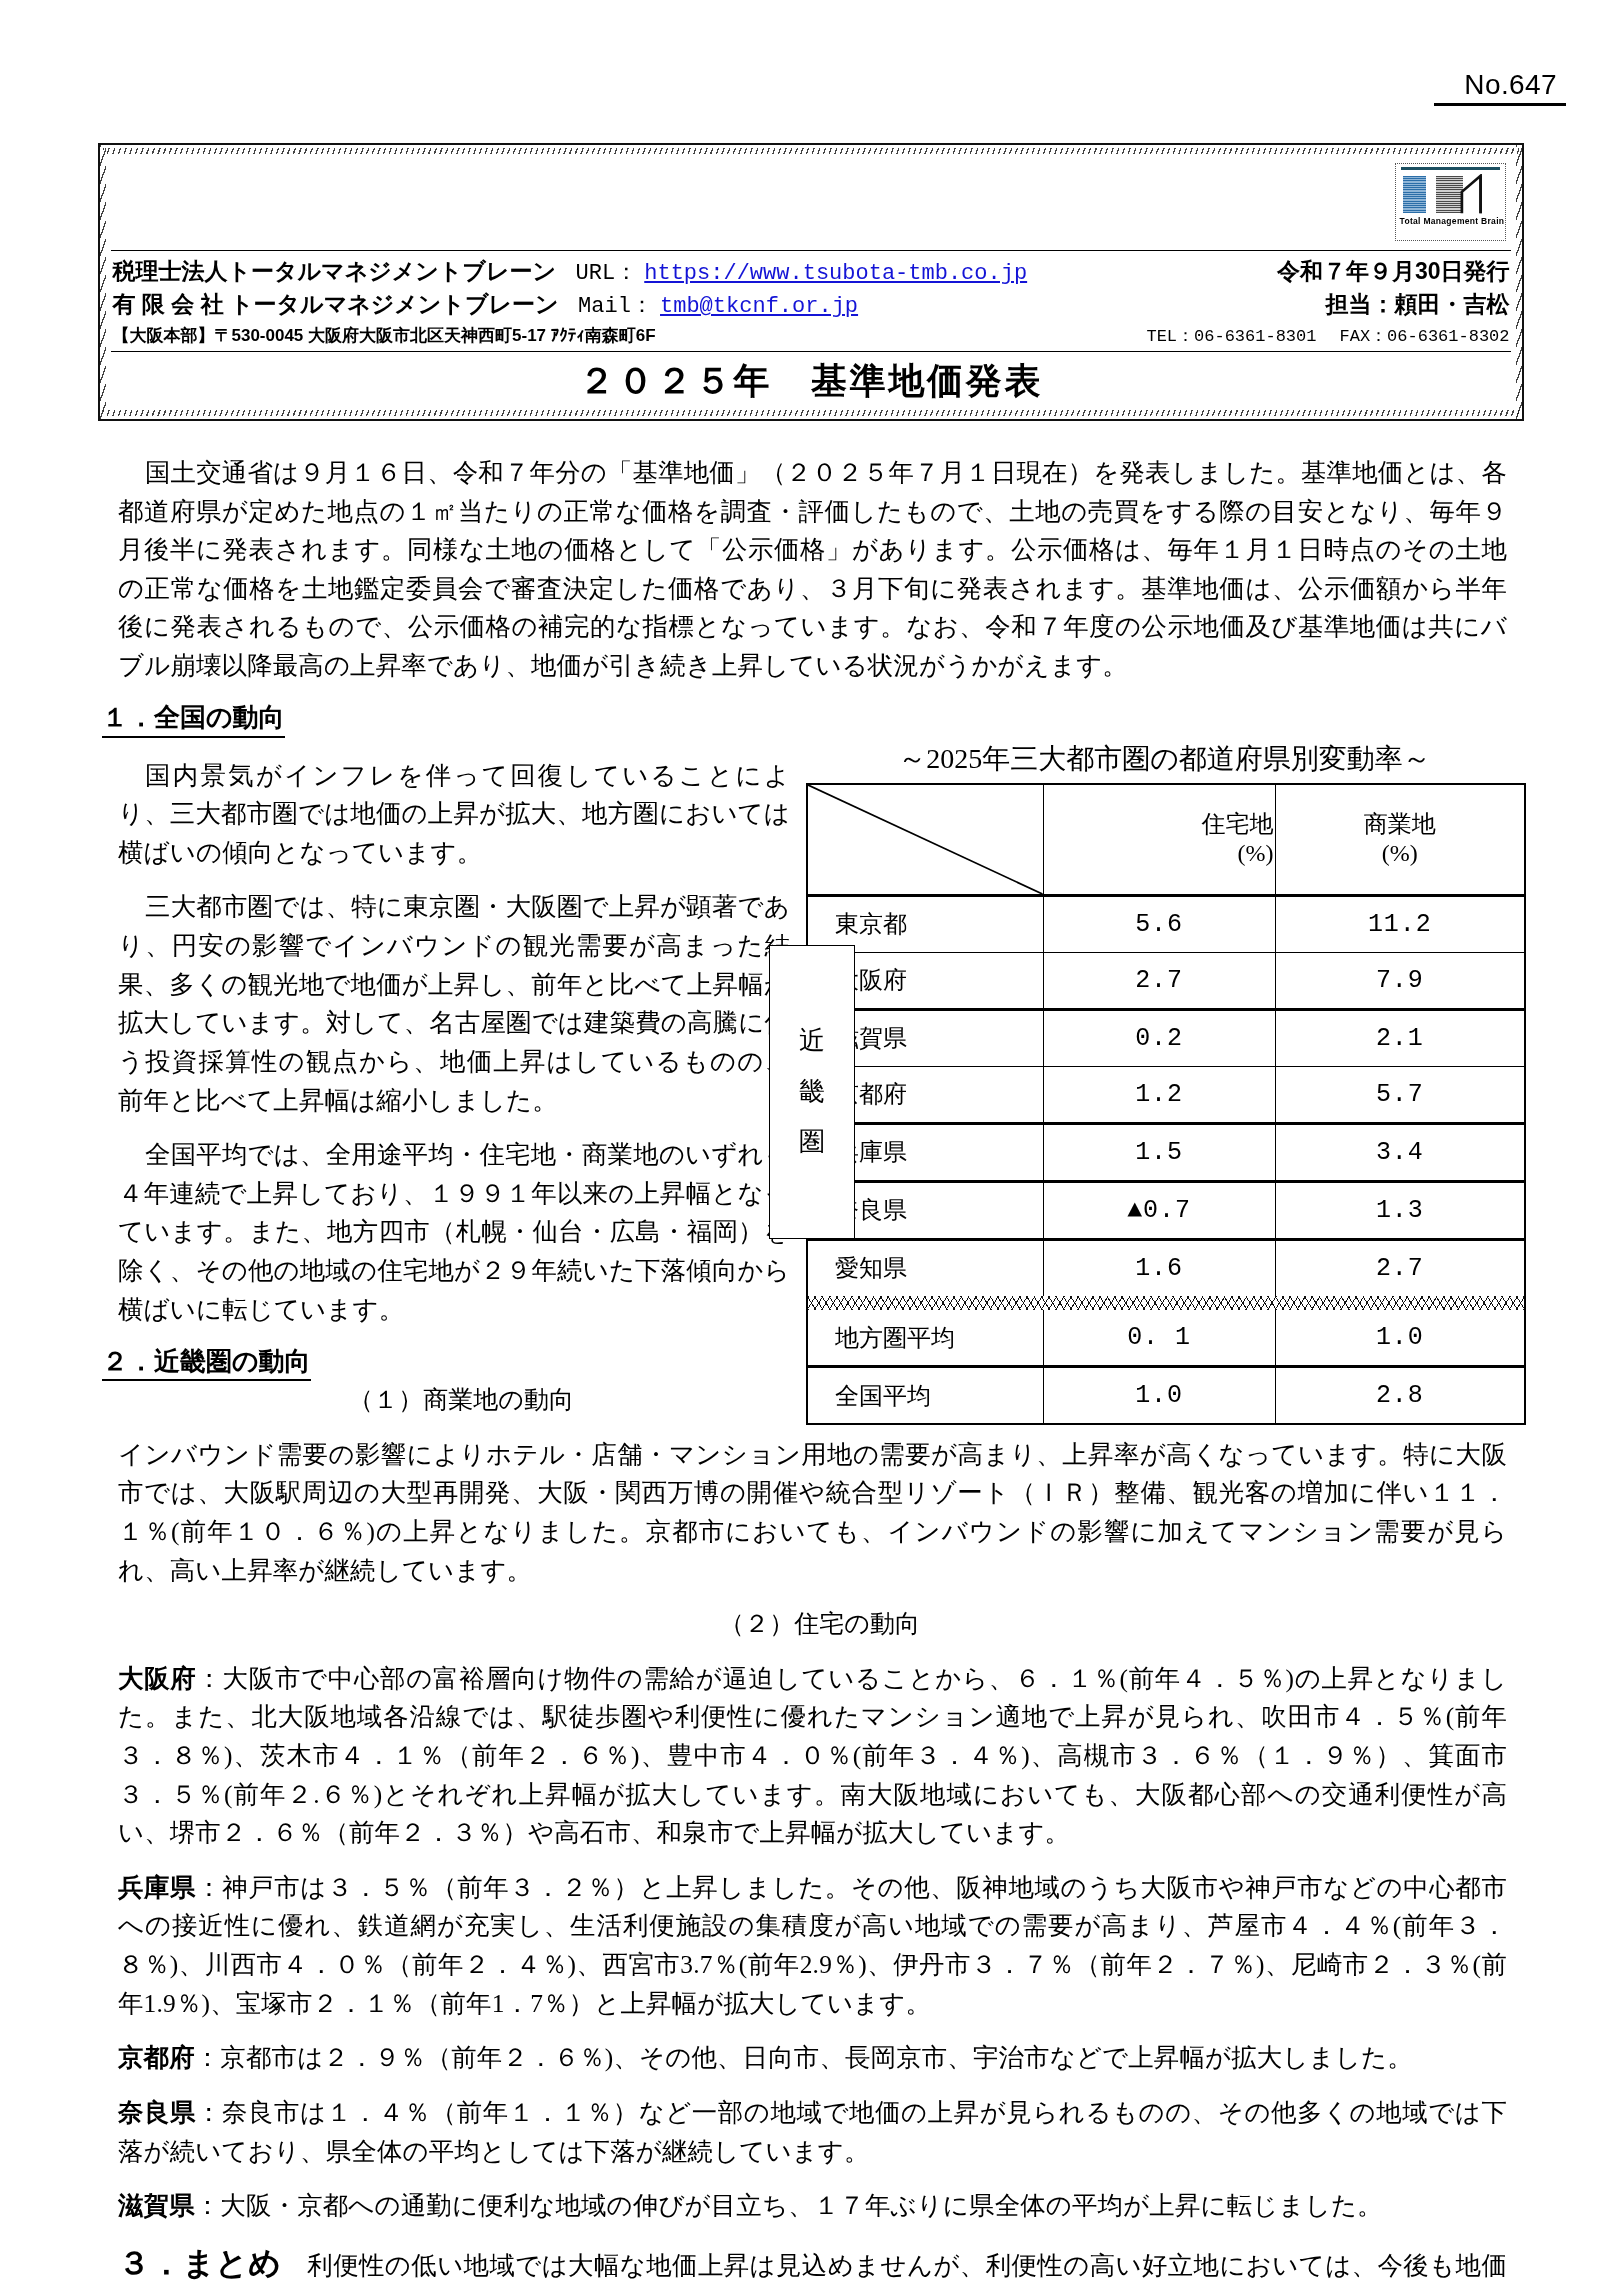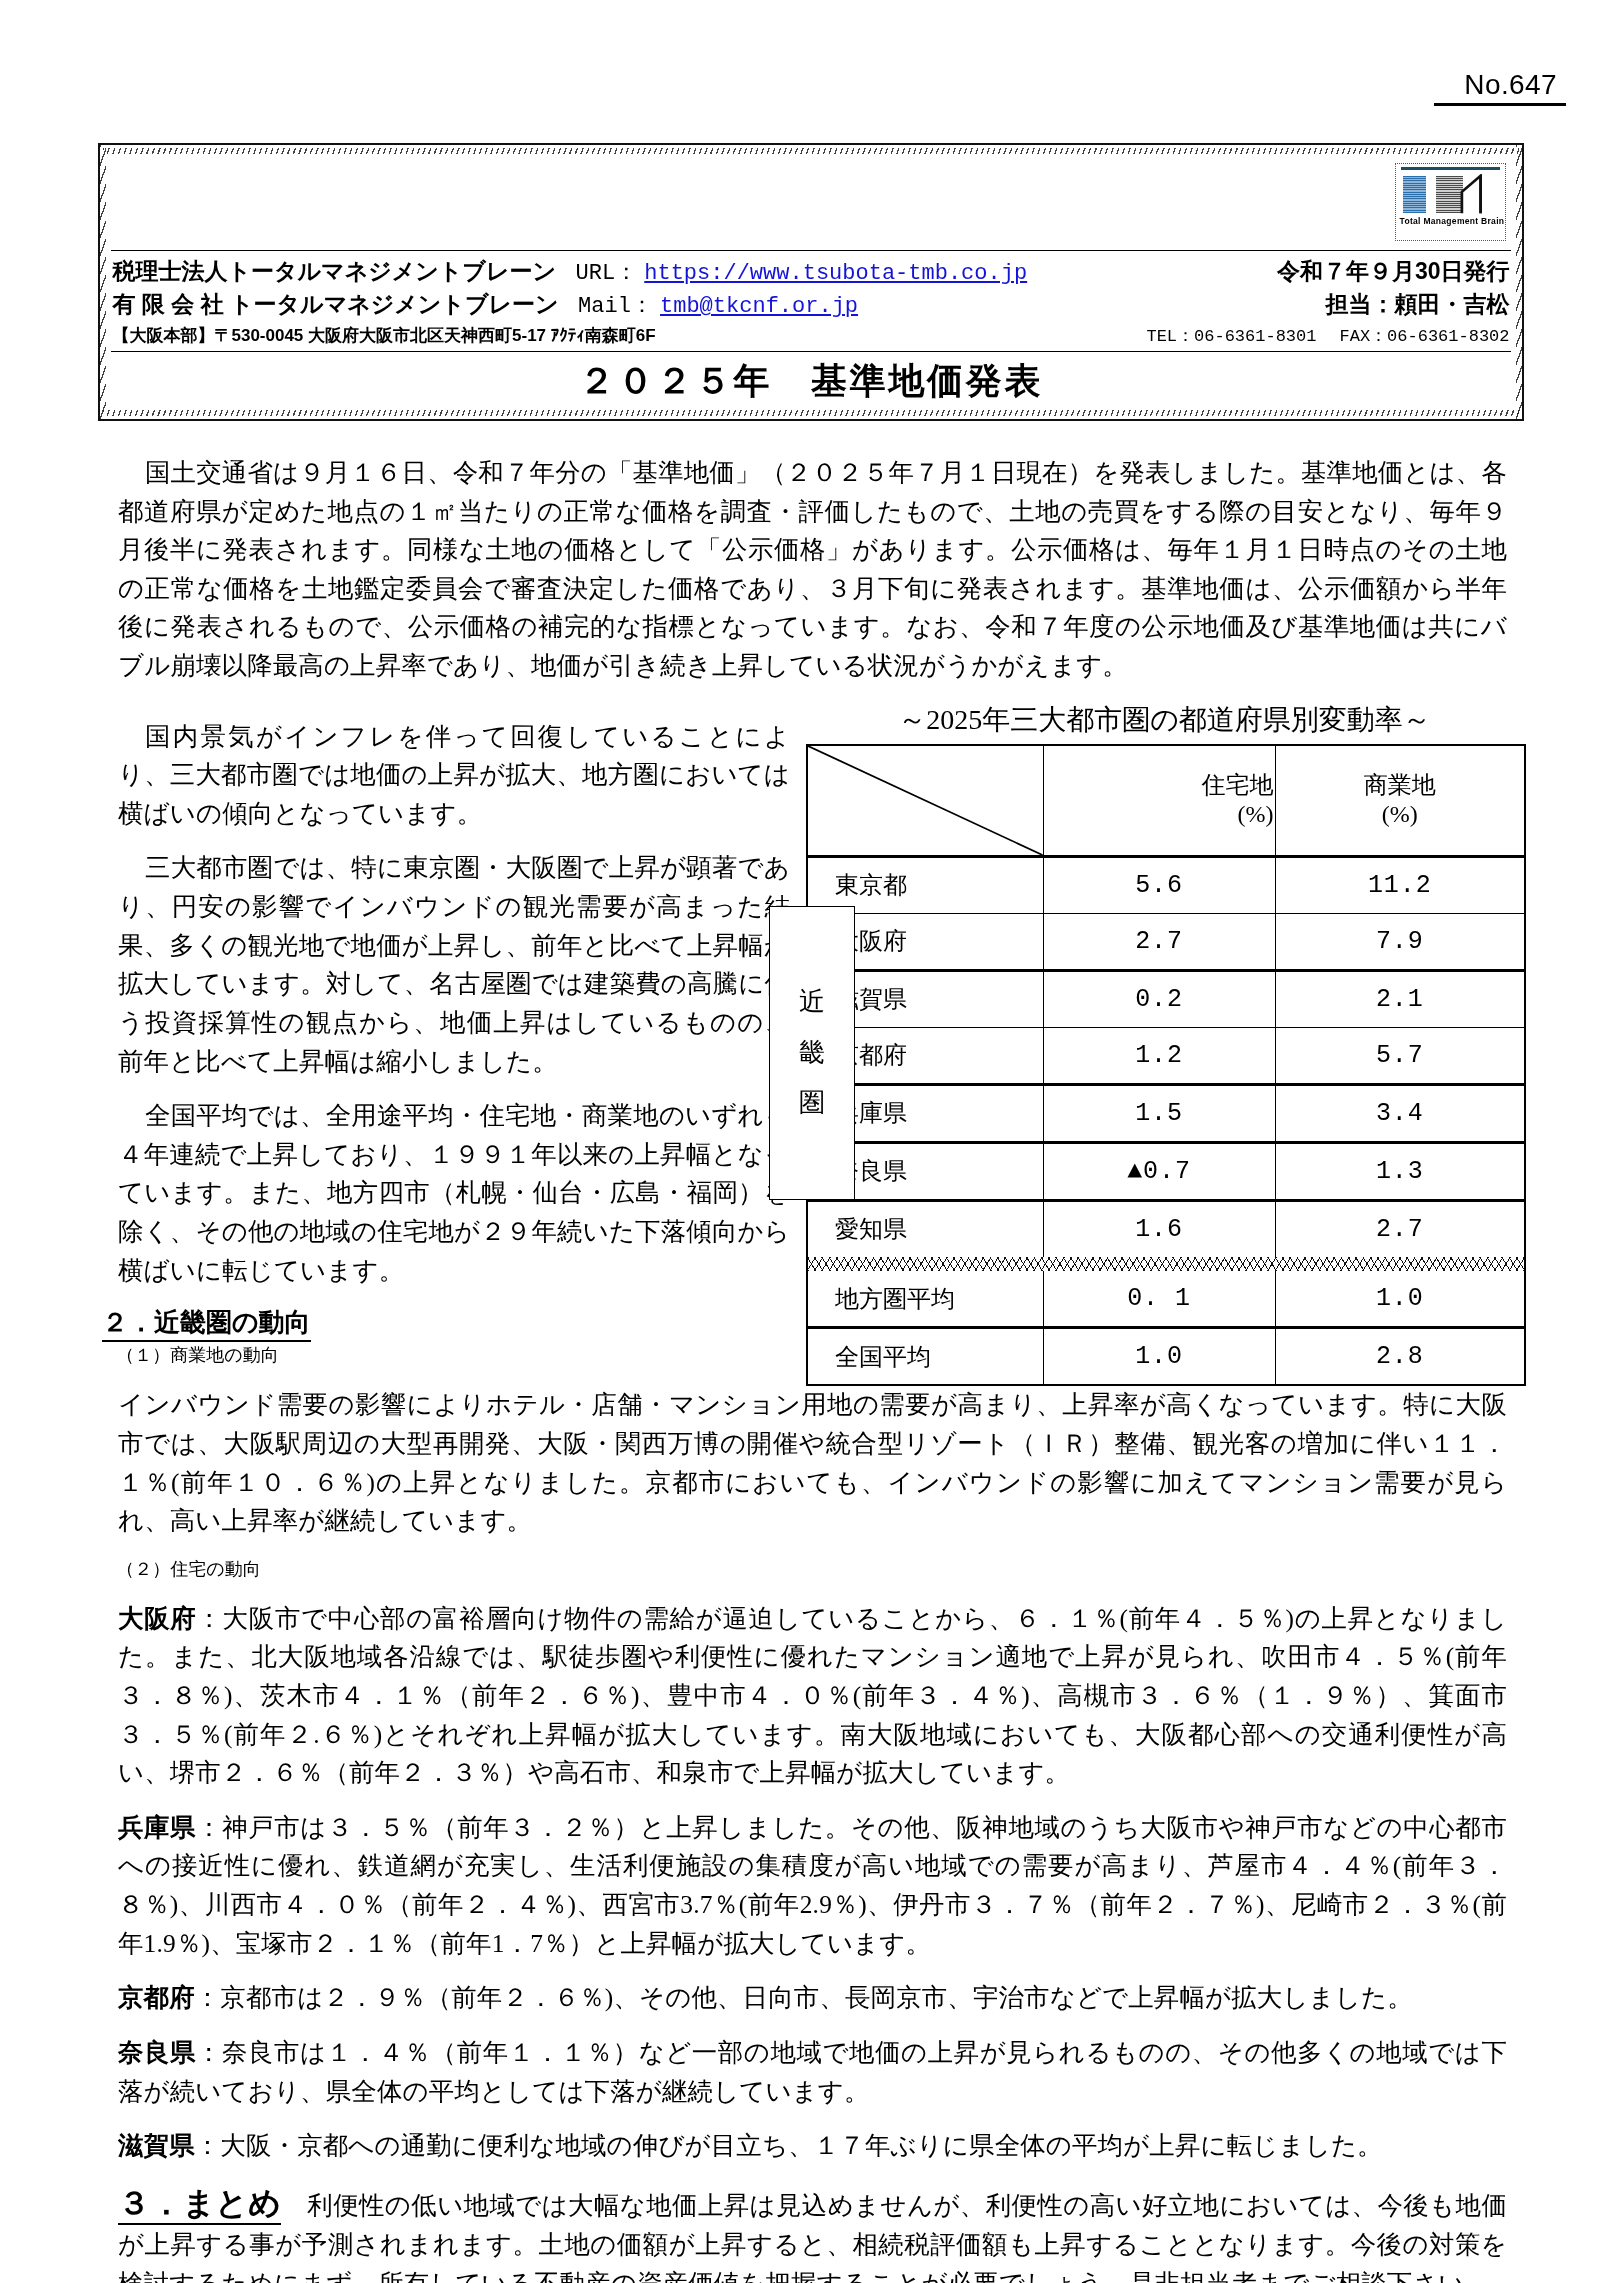--- a/index.html
+++ b/index.html
@@ -221,24 +221,25 @@
     font-size: 26px;
     font-weight: bold;
     margin: 1.8px 0 0 0;
     display: inline-block;
     border-bottom: 2.7px solid #000;
     padding-bottom: 0.9px;
     line-height: 1.25;
   }
   .sec-head-row { margin: 1.8px 0 0 0; }
   .subhead {
-    font-size: 18px;
+    font-size: 25px;
     margin: 0;
     line-height: 1.5;
     text-indent: 14.3px;
+    text-align: center;
   }
   .pref { font-weight: bold; }
 
   
   .cols {
     position: relative;
     margin-top: 1.8px;
   }
   .col-left {
     width: 704px;
@@ -405,20 +406,23 @@
       </div>
 
     </div>
     <div class="wavy-bot"></div>
   </div>
 
   <div class="body">
 
     <p class="para indent">国土交通省は９月１６日、令和７年分の「基準地価」（２０２５年７月１日現在）を発表しました。基準地価とは、各都道府県が定めた地点の１㎡当たりの正常な価格を調査・評価したもので、土地の売買をする際の目安となり、毎年９月後半に発表されます。同様な土地の価格として「公示価格」があります。公示価格は、毎年１月１日時点のその土地の正常な価格を土地鑑定委員会で審査決定した価格であり、３月下旬に発表されます。基準地価は、公示価額から半年後に発表されるもので、公示価格の補完的な指標となっています。なお、令和７年度の公示地価及び基準地価は共にバブル崩壊以降最高の上昇率であり、地価が引き続き上昇している状況がうかがえます。</p>
 
+    <div class="sec-head-row">
+      <span class="sec-head">１．全国の動向</span>
+    </div>
 
     <div class="cols clearfix">
 
       <div class="col-left">
         <p class="para indent">国内景気がインフレを伴って回復していることにより、三大都市圏では地価の上昇が拡大、地方圏においては横ばいの傾向となっています。</p>
         <p class="para indent">三大都市圏では、特に東京圏・大阪圏で上昇が顕著であり、円安の影響でインバウンドの観光需要が高まった結果、多くの観光地で地価が上昇し、前年と比べて上昇幅が拡大しています。対して、名古屋圏では建築費の高騰に伴う投資採算性の観点から、地価上昇はしているものの、前年と比べて上昇幅は縮小しました。</p>
         <p class="para indent">全国平均では、全用途平均・住宅地・商業地のいずれも４年連続で上昇しており、１９９１年以来の上昇幅となっています。また、地方四市（札幌・仙台・広島・福岡）を除く、その他の地域の住宅地が２９年続いた下落傾向から横ばいに転じています。</p>
         <div class="sec-head-row">
           <span class="sec-head">２．近畿圏の動向</span>
         </div>

